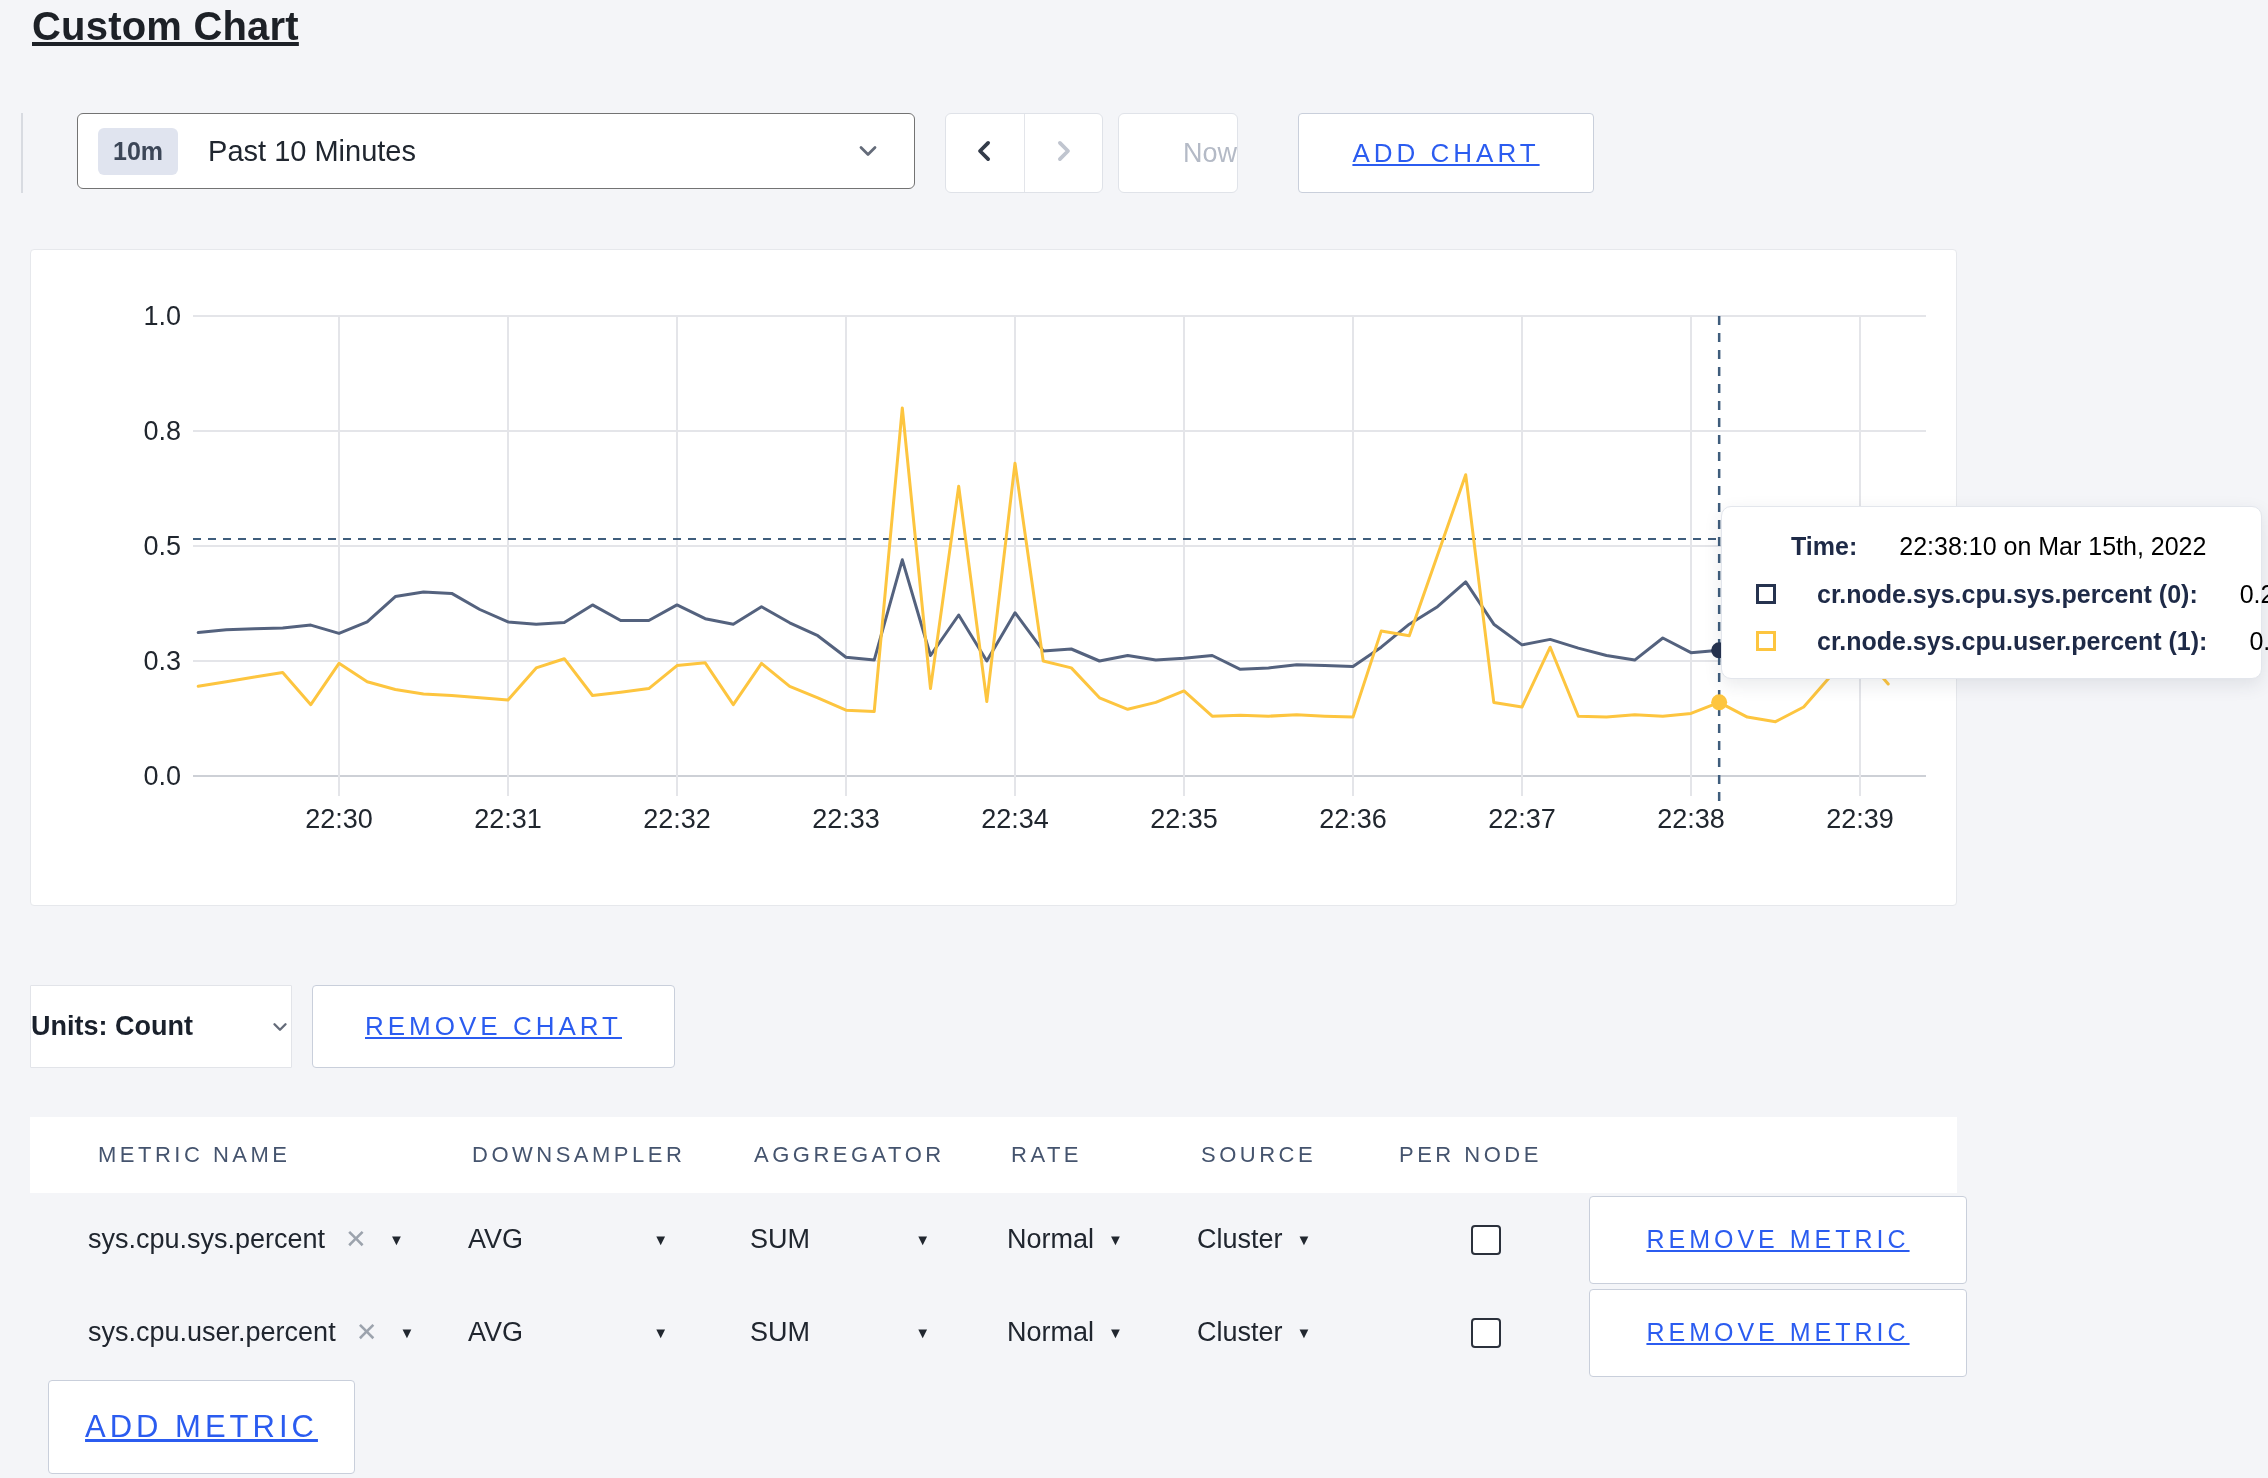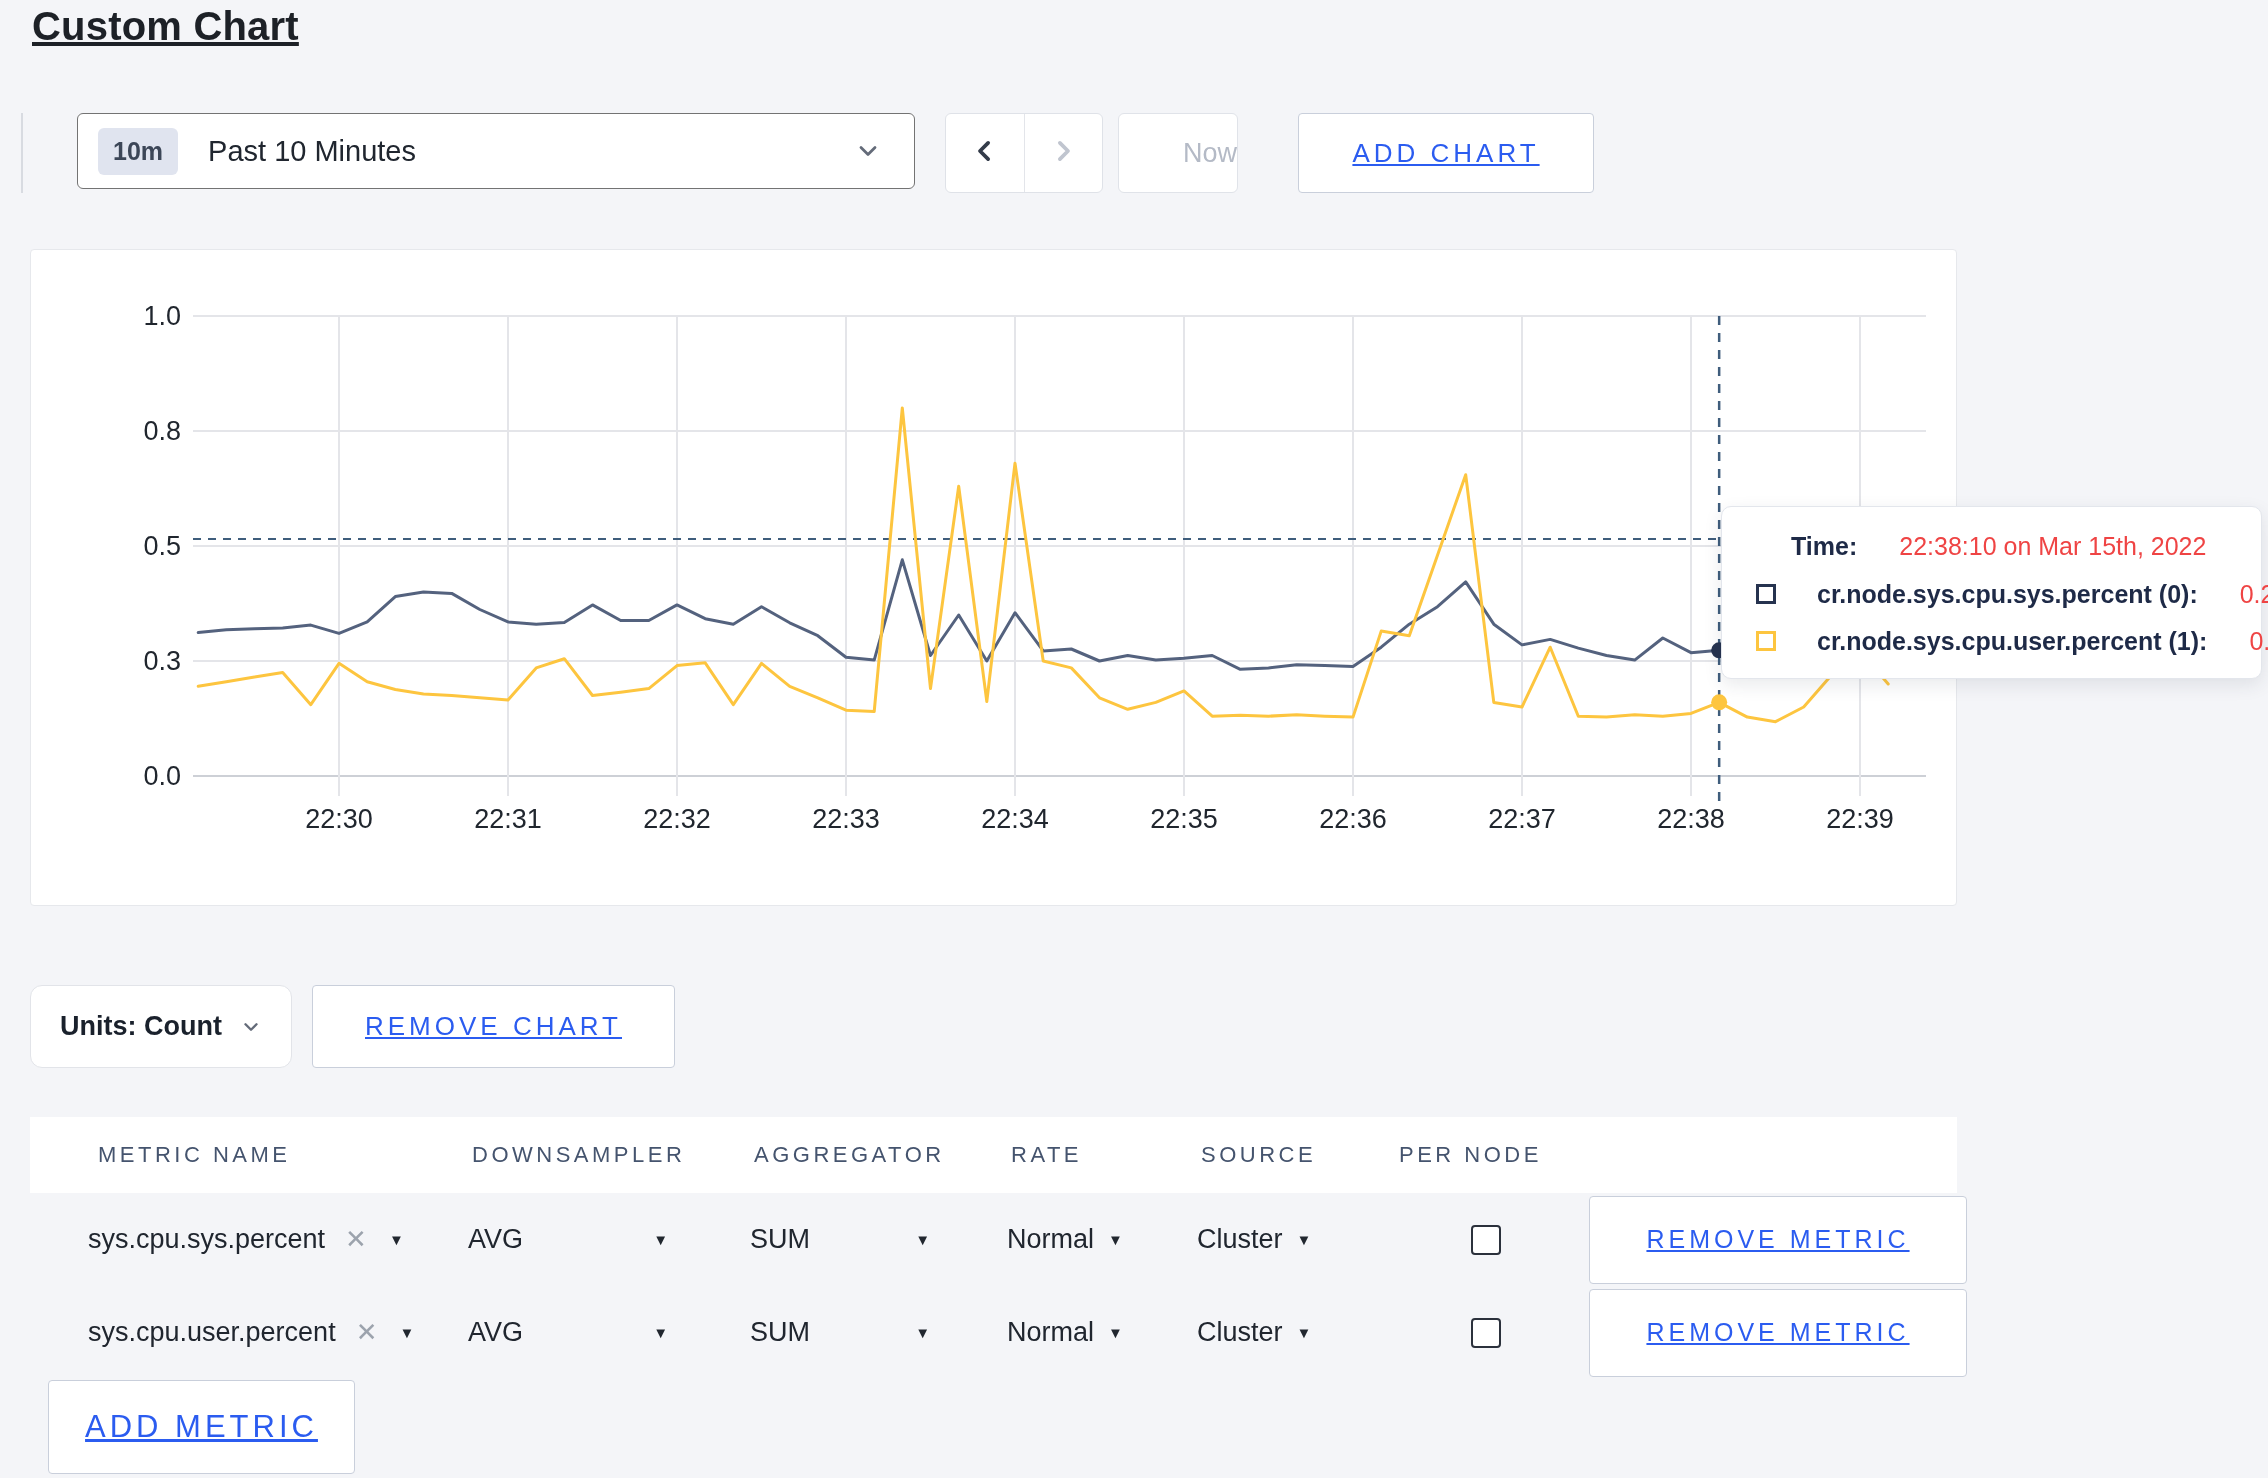--- a/index.html
+++ b/index.html
@@ -53,25 +53,25 @@
     left:1721px;top:506px;width:541px;height:173px;background:#fff;
     border:1px solid #e3e6ec;border-radius:10px;
     box-shadow:0 6px 18px rgba(40,50,70,.10);
     padding:24px 30px 22px 34px;
     display:flex;flex-direction:column;justify-content:space-between;
     font-size:25px;color:#1e2a47;z-index:5;
   }
   .tt-row{display:flex;align-items:center;line-height:1.2;white-space:nowrap;gap:28px;}
   .tt-time{margin-left:35px;}
   .tt-label{font-weight:700;color:#1e2a47;}
-  .tt-value{margin-left:14px;font-weight:400;color:#ef4444;}
+  .tt-value{margin-left:14px;font-weight:400;color:#000000;}
   .swatch{width:20px;height:20px;border:3px solid #26334f;background:#fff;margin-right:13px;flex:0 0 auto;}
   .units-box{
     left:30px;top:985px;width:262px;height:83px;background:#fff;
-    border:1px solid #e2e4e9;border-radius:12px;display:flex;align-items:center;justify-content:center;
+    border:1px solid #e2e4e9;border-radius:1px;display:flex;align-items:center;justify-content:space-between;
     cursor:pointer;
   }
   .units-label{font-size:27px;font-weight:700;color:#1a212c;}
   .units-caret{margin-left:18px;display:flex;align-items:center;}
   .remove-chart{left:312px;top:985px;width:363px;height:83px;}
   .table-header{
     left:30px;top:1117px;width:1927px;height:76px;background:#fff;
     display:grid;grid-template-columns:352px 282px 257px 190px 198px 222px 390px;
     align-items:center;padding-left:58px;
   }

